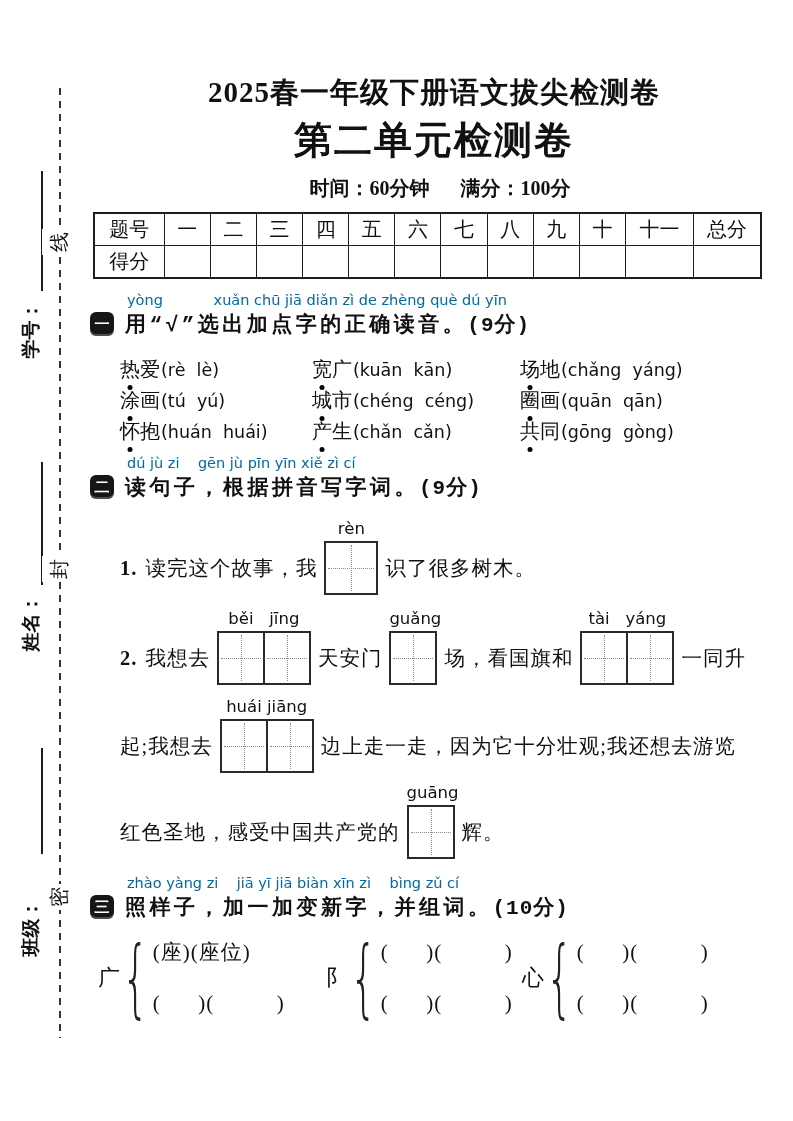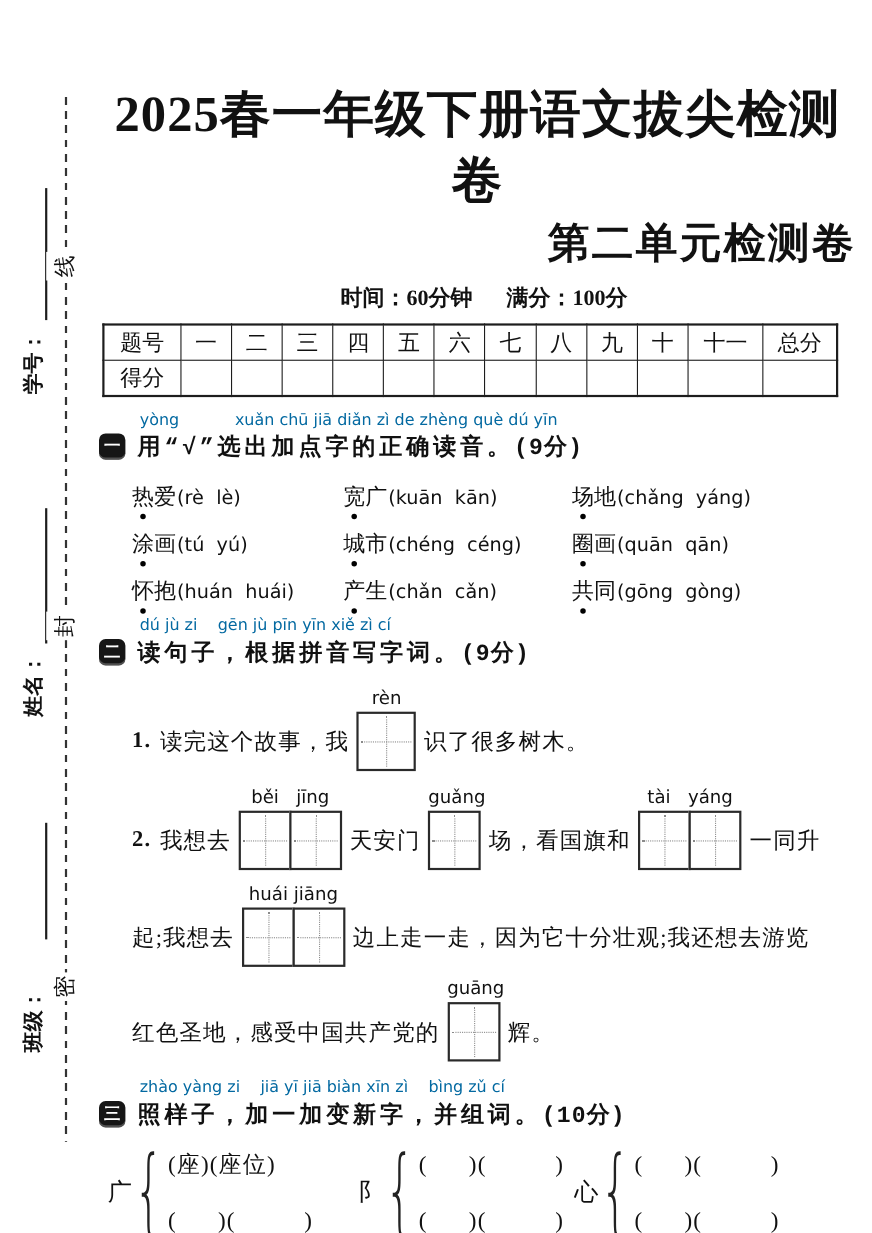--- a/index.html
+++ b/index.html
@@ -20,23 +20,23 @@
   .lb-xuehao{left:-5px;top:319px;}
   .lb-xingming{left:-5px;top:612px;}
   .lb-banji{left:-5px;top:917px;}
   .seal-char{position:absolute;left:46px;width:26px;height:34px;line-height:34px;text-align:center;
     transform:rotate(-90deg);font-size:20px;background:#fff;}
   .sc-xian{top:225px;}
   .sc-feng{top:552px;}
   .sc-mi{top:880px;}
   
   .content{position:absolute;left:90px;top:0;width:688px;}
-  .t1{margin:74px 0 0 0;font-size:46px;font-weight:bold;text-align:center;
+  .t1{margin:74px 0 0 0;font-size:29px;font-weight:bold;text-align:center;
       letter-spacing:1px;line-height:1.3;}
-  .t2{margin:4px 0 0 0;font-size:38px;font-weight:bold;text-align:right;
+  .t2{margin:4px 0 0 0;font-size:38px;font-weight:bold;text-align:center;
       letter-spacing:2px;line-height:1.3;}
   .meta{margin-top:10px;text-align:center;padding-right:14px;font-size:20px;font-weight:600;}
   .meta span{margin-left:26px;}
   
   .score-table{border-collapse:collapse;table-layout:fixed;width:669px;margin:10px 4px 0 3px;
     font-size:20px;}
   .score-table td{border:1.6px solid #1d1d1d;height:31px;text-align:center;padding:0;}
   .score-table{border:2.5px solid #1d1d1d;}
   
   .sec{position:relative;padding-left:35px;}
@@ -47,21 +47,21 @@
     border-radius:6px;color:#fff;display:flex;align-items:center;justify-content:center;
     font-size:15px;font-weight:bold;font-family:"Liberation Sans","DejaVu Sans",sans-serif;
     box-shadow:inset 0 -2px 0 rgba(255,255,255,.25);}
   .pinyin{font-family:"DejaVu Sans","Liberation Sans",sans-serif;font-size:14.5px;
     white-space:pre;color:#0369a1;margin-left:2px;}
   .stitle{margin-top:2px;font-size:21px;font-weight:bold;letter-spacing:3.5px;
     font-family:Liberation Mono, monospace;}
   .stitle .score{letter-spacing:1px;}
   
   .words{display:grid;grid-template-columns:192px 208px 1fr;padding-left:30px;
-    margin-top:18px;row-gap:16px;font-size:20px;}
+    margin-top:18px;row-gap:4px;font-size:20px;}
   .word{white-space:nowrap;}
   .dc{position:relative;display:inline-block;}
   .dc::after{content:"";position:absolute;left:50%;bottom:-7px;width:5px;height:5px;
     border-radius:50%;background:#000;transform:translateX(-50%);}
   .opts{font-family:"DejaVu Sans","Liberation Sans",sans-serif;font-size:17.5px;
     margin-left:1px;white-space:pre;}
   
   .sent{display:flex;align-items:center;padding-left:30px;font-size:20.5px;
     letter-spacing:1px;white-space:nowrap;}
   .s-item1{margin-top:40px;}

